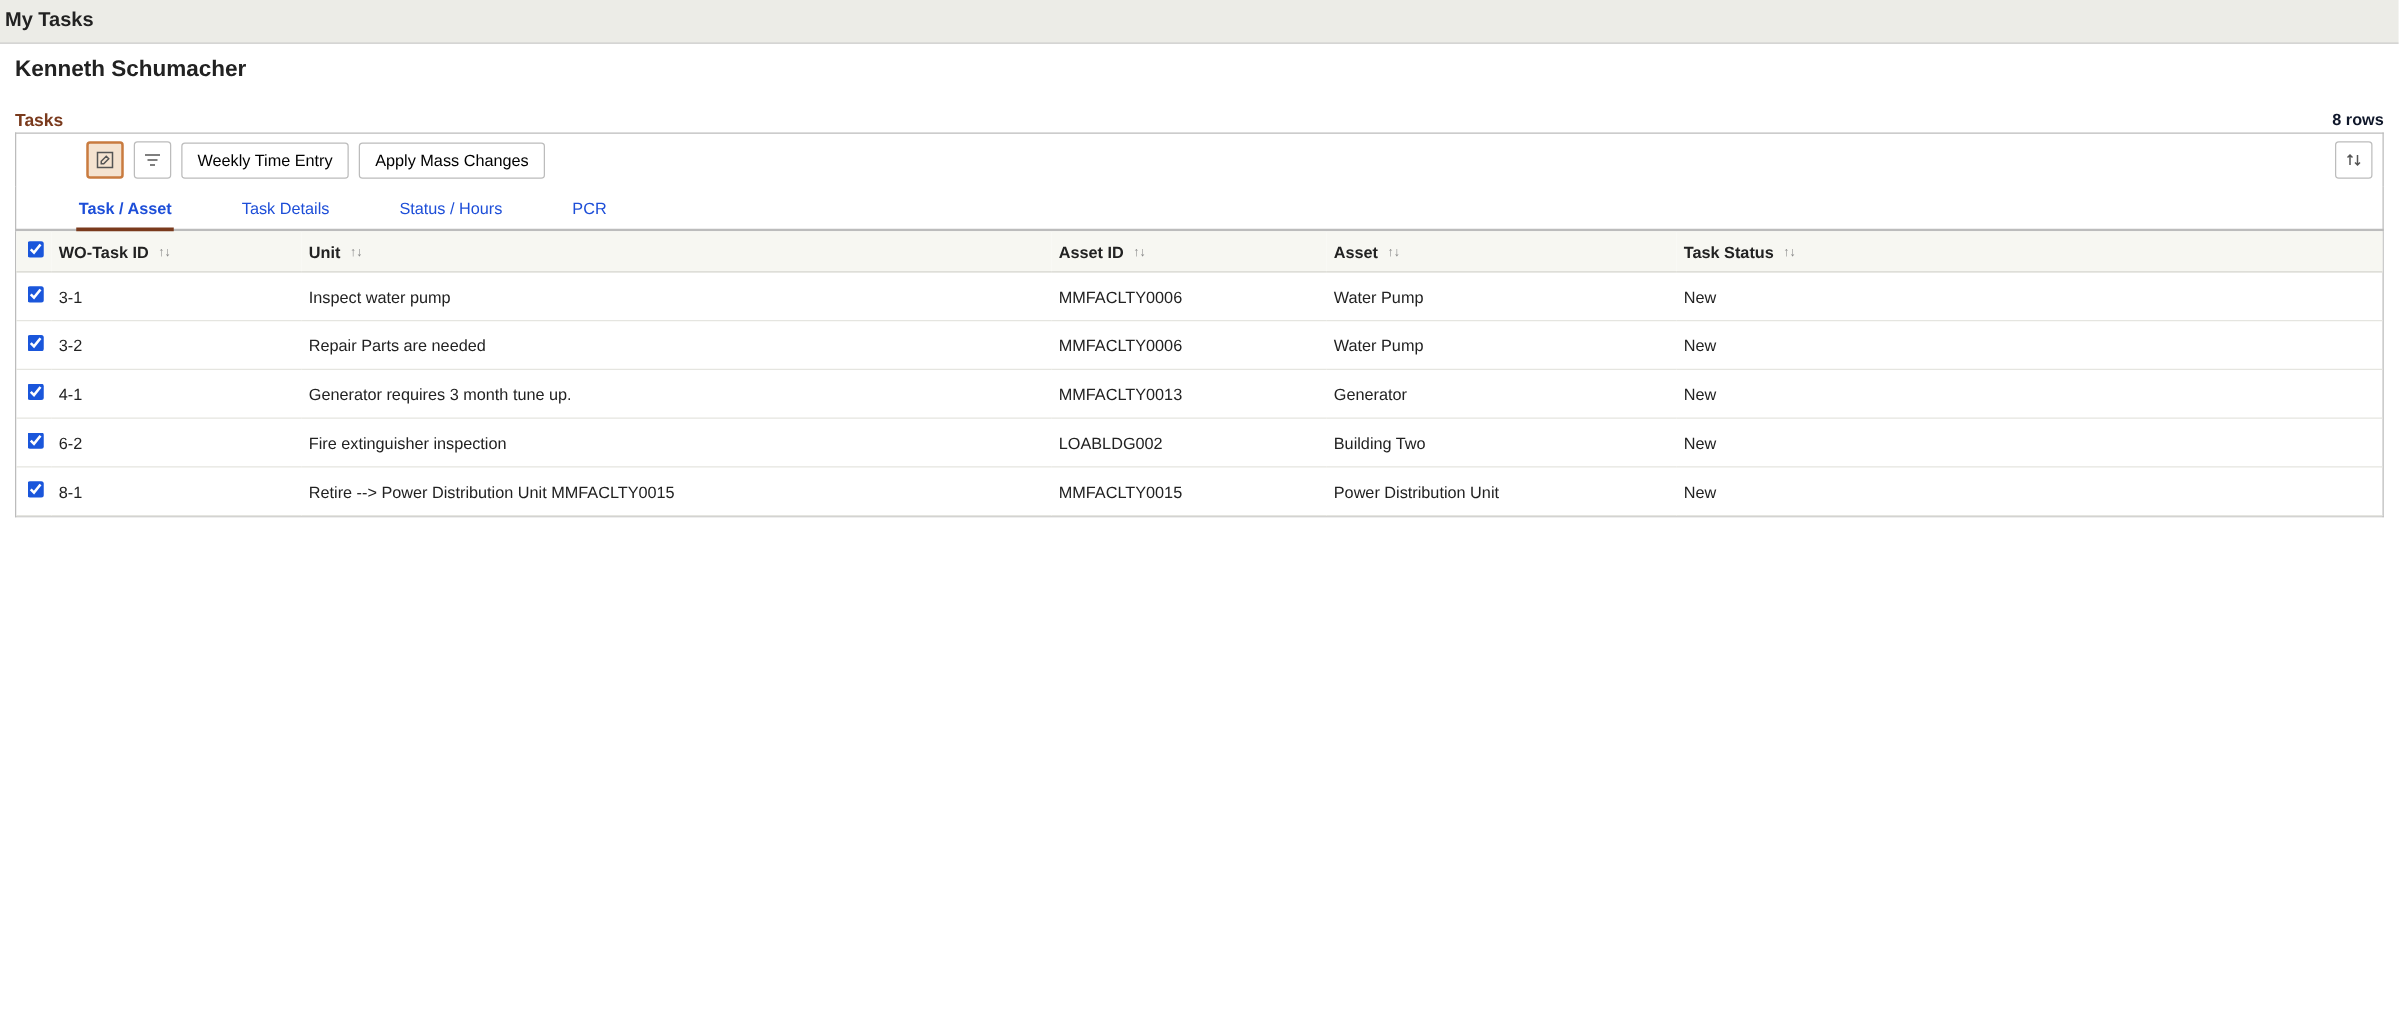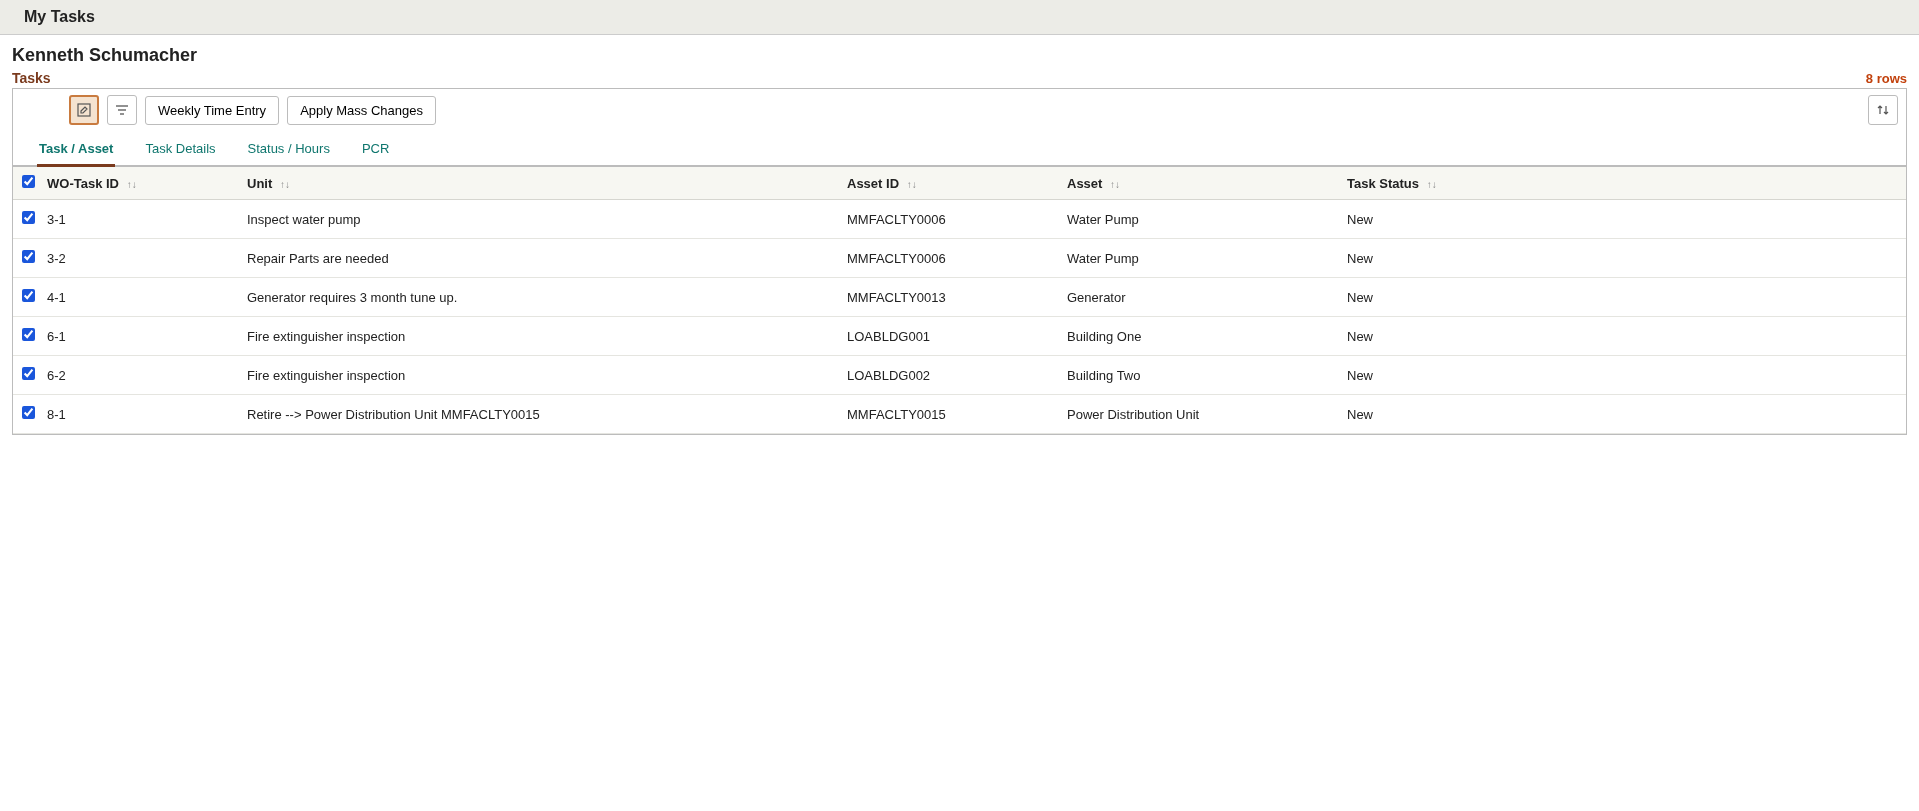--- a/index.html
+++ b/index.html
@@ -4,51 +4,52 @@
   <style>
     * { box-sizing: border-box; margin: 0; padding: 0; }
     body {
       font-family: Arial, Helvetica, sans-serif;
       font-size: 13px;
       color: #222;
       background: #fff;
     }
     .page-header {
       background: #ecece7;
-      padding: 8px 24px;
+      padding: 8px 4px;
       border-bottom: 1px solid #ccc;
     }
     .page-header h1 {
       font-size: 16px;
       font-weight: bold;
     }
     .subheader {
       padding: 10px 12px 4px 12px;
     }
     .subheader h2 {
       font-size: 18px;
       font-weight: bold;
     }
     .section-wrap {
       padding: 0 12px;
     }
     .section-title-row {
       display: flex;
       justify-content: space-between;
-      align-items: center;
+      align-items: flex-start;
+      margin-top: 18px;
     }
     .section-title {
       font-size: 14px;
       font-weight: bold;
       color: #7a3a1d;
     }
     .row-count {
       font-size: 13px;
       font-weight: bold;
-      color: #c2410c;
+      color: #0f172a;
     }
     .toolbar-outer {
       border: 1px solid #bcbcbc;
       border-bottom: none;
       background: #fff;
       padding: 6px 8px;
       display: flex;
       justify-content: space-between;
       align-items: center;
       margin-top: 2px;
@@ -86,24 +87,25 @@
       display: flex;
       gap: 28px;
       border-bottom: 2px solid #bcbcbc;
       padding: 0 24px;
       border-left: 1px solid #bcbcbc;
       border-right: 1px solid #bcbcbc;
     }
     .tab {
       padding: 10px 2px 8px 2px;
       font-size: 13px;
-      color: #0f766e;
+      color: #1d4ed8;
       cursor: pointer;
       border-bottom: 3px solid transparent;
       margin-bottom: -2px;
+      margin-left: 24px;
     }
     .tab.active {
       font-weight: bold;
       border-bottom: 3px solid #7a3a1d;
     }
     .table-wrap {
       border: 1px solid #bcbcbc;
       border-top: none;
     }
     table {
@@ -262,28 +264,20 @@
           <tr>
             <td class="checkbox-col"><input type="checkbox" checked="" style=""></td>
             <td>4-1</td>
             <td>Generator requires 3 month tune up.</td>
             <td>MMFACLTY0013</td>
             <td>Generator</td>
             <td>New</td>
           </tr>
           <tr>
             <td class="checkbox-col"><input type="checkbox" checked="" style=""></td>
-            <td>6-1</td>
-            <td>Fire extinguisher inspection</td>
-            <td>LOABLDG001</td>
-            <td>Building One</td>
-            <td>New</td>
-          </tr>
-          <tr>
-            <td class="checkbox-col"><input type="checkbox" checked="" style=""></td>
             <td>6-2</td>
             <td>Fire extinguisher inspection</td>
             <td>LOABLDG002</td>
             <td>Building Two</td>
             <td>New</td>
           </tr>
           <tr>
             <td class="checkbox-col"><input type="checkbox" checked="" style=""></td>
             <td>8-1</td>
             <td>Retire --&gt; Power Distribution Unit MMFACLTY0015</td>

